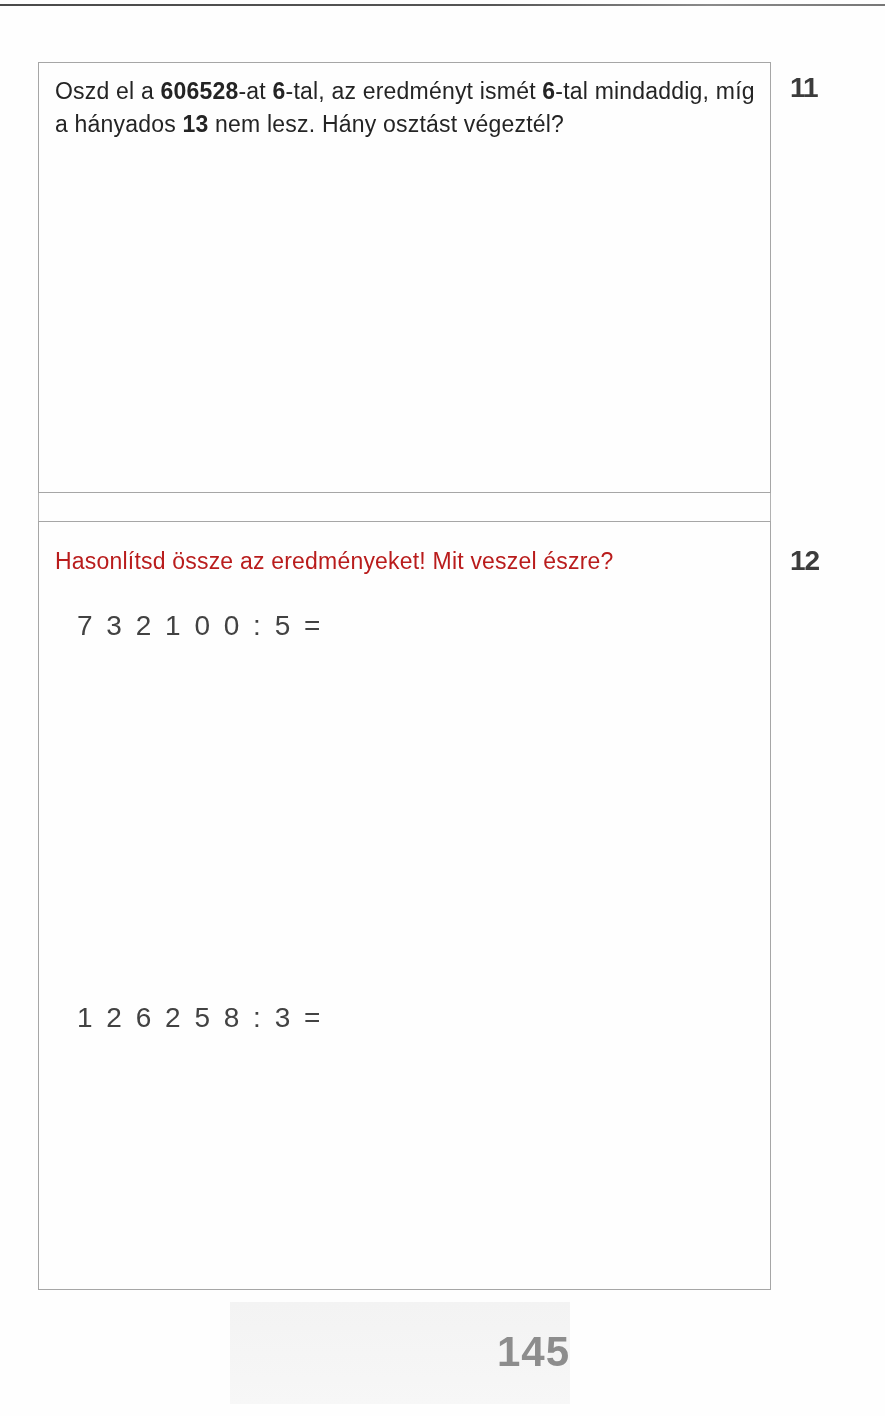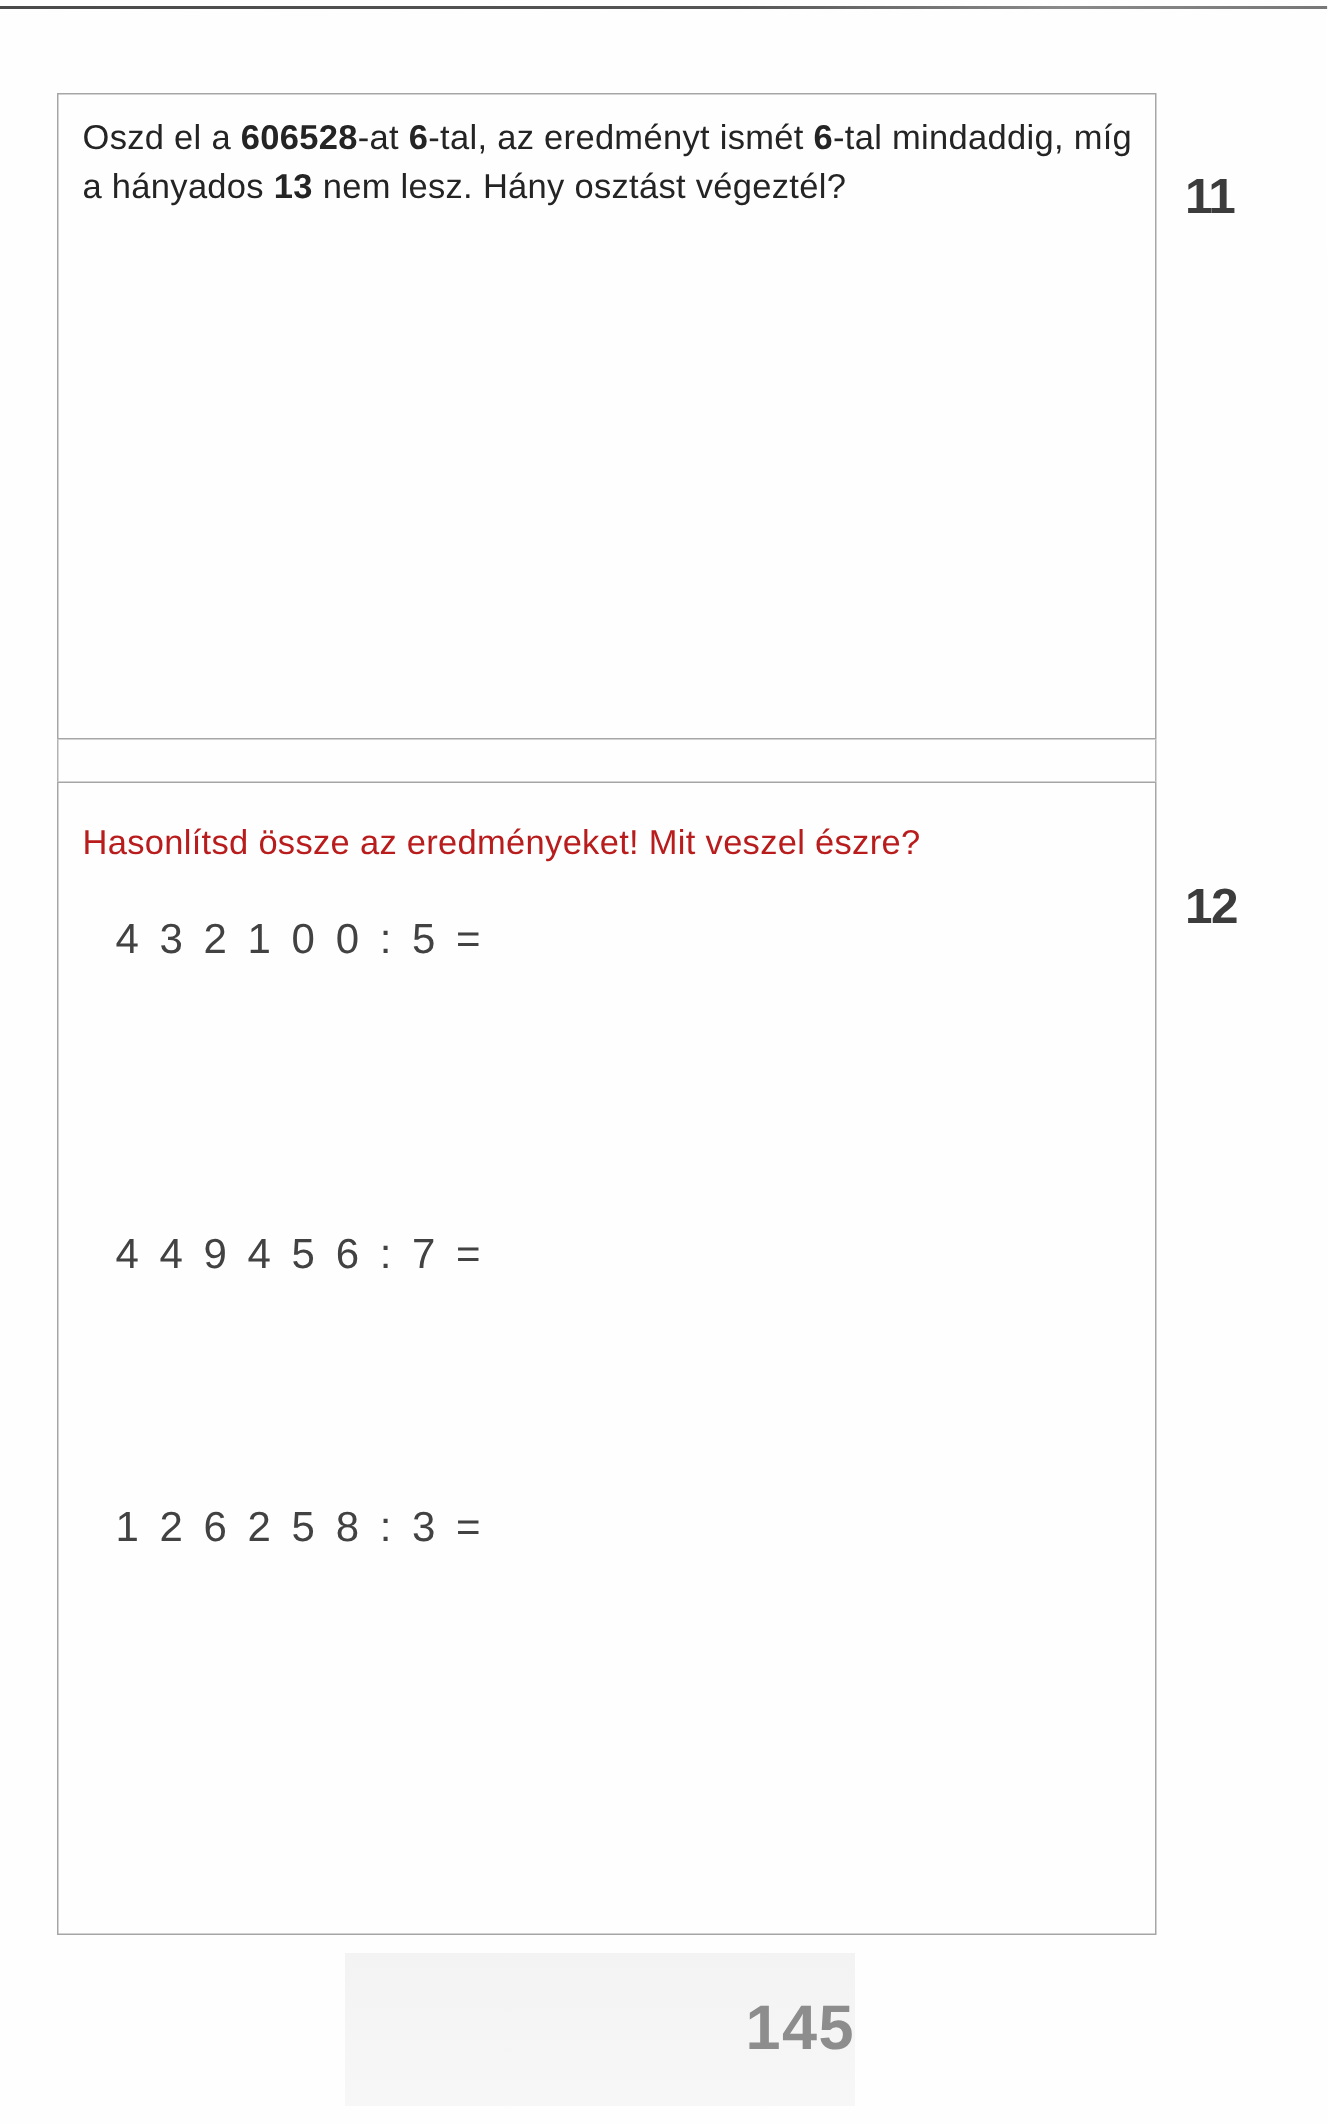--- a/index.html
+++ b/index.html
@@ -54,25 +54,24 @@
     padding: 24px 12px 0 16px;
     font-size: 23px;
     line-height: 30px;
     color: #b91c1c;
     letter-spacing: 0.2px;
   }
   .exercise-number {
     position: absolute;
     left: 790px;
     width: 70px;
-    font-size: 33px;
+    font-size: 28px;
     font-weight: bold;
     color: #3c3c3c;
     letter-spacing: -1px;
-    margin-top: 40px;
   }
   .exercise-number-11 { top: 72px; }
   .exercise-number-12 { top: 545px; }
   .problem-row {
     position: absolute;
     left: 77px;
     font-size: 28px;
     color: #424242;
     letter-spacing: 3px;
     white-space: pre;
@@ -115,23 +114,22 @@
       <div class="question-ex12">Hasonlítsd össze az eredményeket! Mit veszel észre?</div>
       <div></div>
     </div>
 
   </div>
 
   <div class="exercise-number exercise-number-11">11</div>
 
   <div class="exercise-number exercise-number-12">12</div>
 
-  <div class="problem-row problem-row-1">4 3 2 1 0 0 : 5 =</div>
+  <div class="problem-row problem-row-1">7 3 2 1 0 0 : 5 =</div>
 
-  <div class="problem-row problem-row-2">4 4 9 4 5 6 : 7 =</div>
 
   <div class="problem-row problem-row-3">1 2 6 2 5 8 : 3 =</div>
 
   <div class="page-number-band">
     <div class="page-number">145</div>
   </div>
 
 </div>
 
 </body></html>

